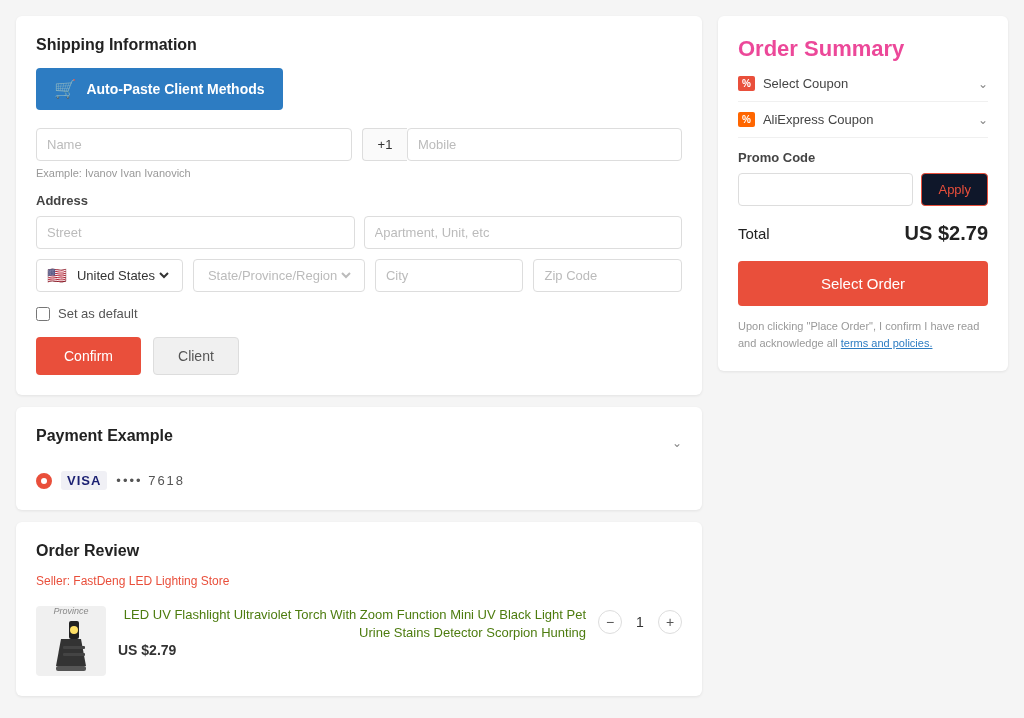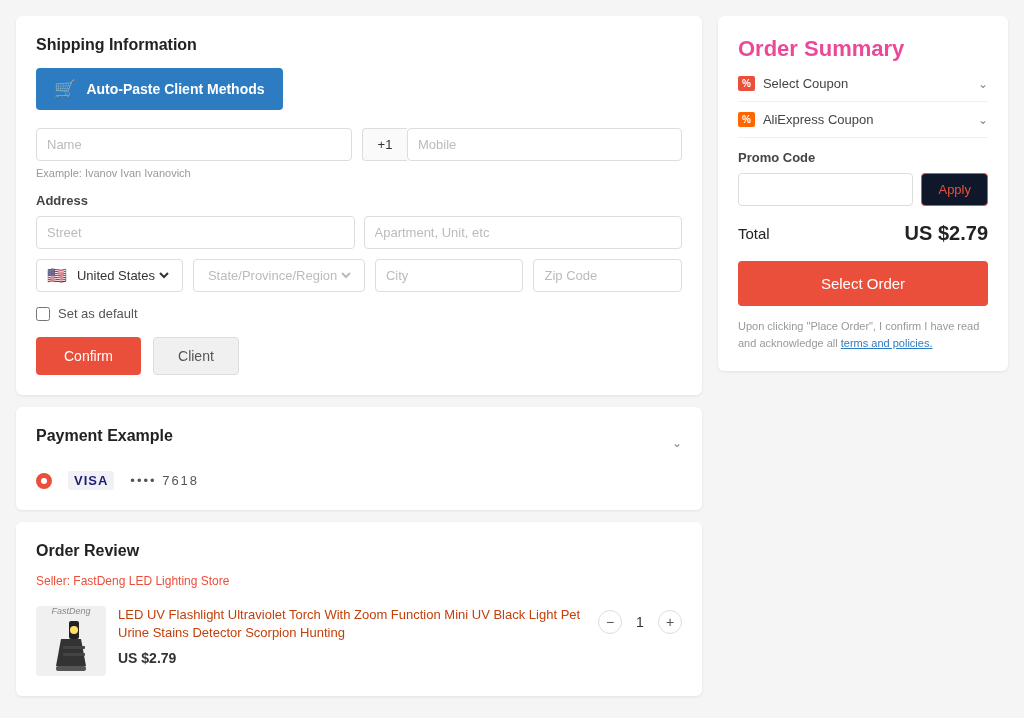--- a/index.html
+++ b/index.html
@@ -202,21 +202,21 @@
     }
     
     .payment-header {
       display: flex;
       justify-content: space-between;
       align-items: center;
     }
     .visa-row {
       display: flex;
       align-items: center;
-      gap: 16px;
+      gap: 9px;
       margin-top: 12px;
     }
     .radio-selected {
       width: 16px;
       height: 16px;
       border-radius: 50%;
       border: 2px solid #e94f3b;
       background: #e94f3b;
       display: flex;
       align-items: center;
@@ -266,23 +266,24 @@
       align-items: center;
       justify-content: center;
       overflow: hidden;
       flex-shrink: 0;
     }
     .product-info {
       flex: 1;
     }
     .product-title {
       font-size: 13px;
-      color: #c2410c;
+      color: #4d7c0f;
       line-height: 1.4;
-      margin-bottom: 8px;
+      margin-bottom: 0;
+      text-align: right;
     }
     .product-price {
       font-size: 14px;
       font-weight: bold;
       color: #333;
     }
     .qty-controls {
       display: flex;
       align-items: center;
       gap: 8px;
@@ -507,21 +508,21 @@
     </div>
 
     <div class="card">
       <div class="section-title">Order Review</div>
       <div class="seller-text">
         <span>Seller: </span><span style="color:#e94f3b;font-weight:500;">FastDeng LED Lighting Store</span>
       </div>
       <div class="product-row">
         <div class="product-img">
           <div class="product-img-inner">
-            <span class="fastdeng-label">FastDeng</span>
+            <span class="fastdeng-label">Province</span>
             <svg class="flashlight-svg" viewBox="0 0 60 60">
               <rect x="28" y="5" width="10" height="18" rx="2" fill="#222"></rect>
               <polygon points="20,23 40,23 45,50 15,50" fill="#333"></polygon>
               <rect x="15" y="50" width="30" height="5" rx="2" fill="#555"></rect>
               <ellipse cx="33" cy="14" rx="4" ry="4" fill="#ffe066"></ellipse>
               <rect x="22" y="30" width="22" height="3" rx="1" fill="#444"></rect>
               <rect x="22" y="37" width="22" height="3" rx="1" fill="#444"></rect>
             </svg>
           </div>
         </div>

